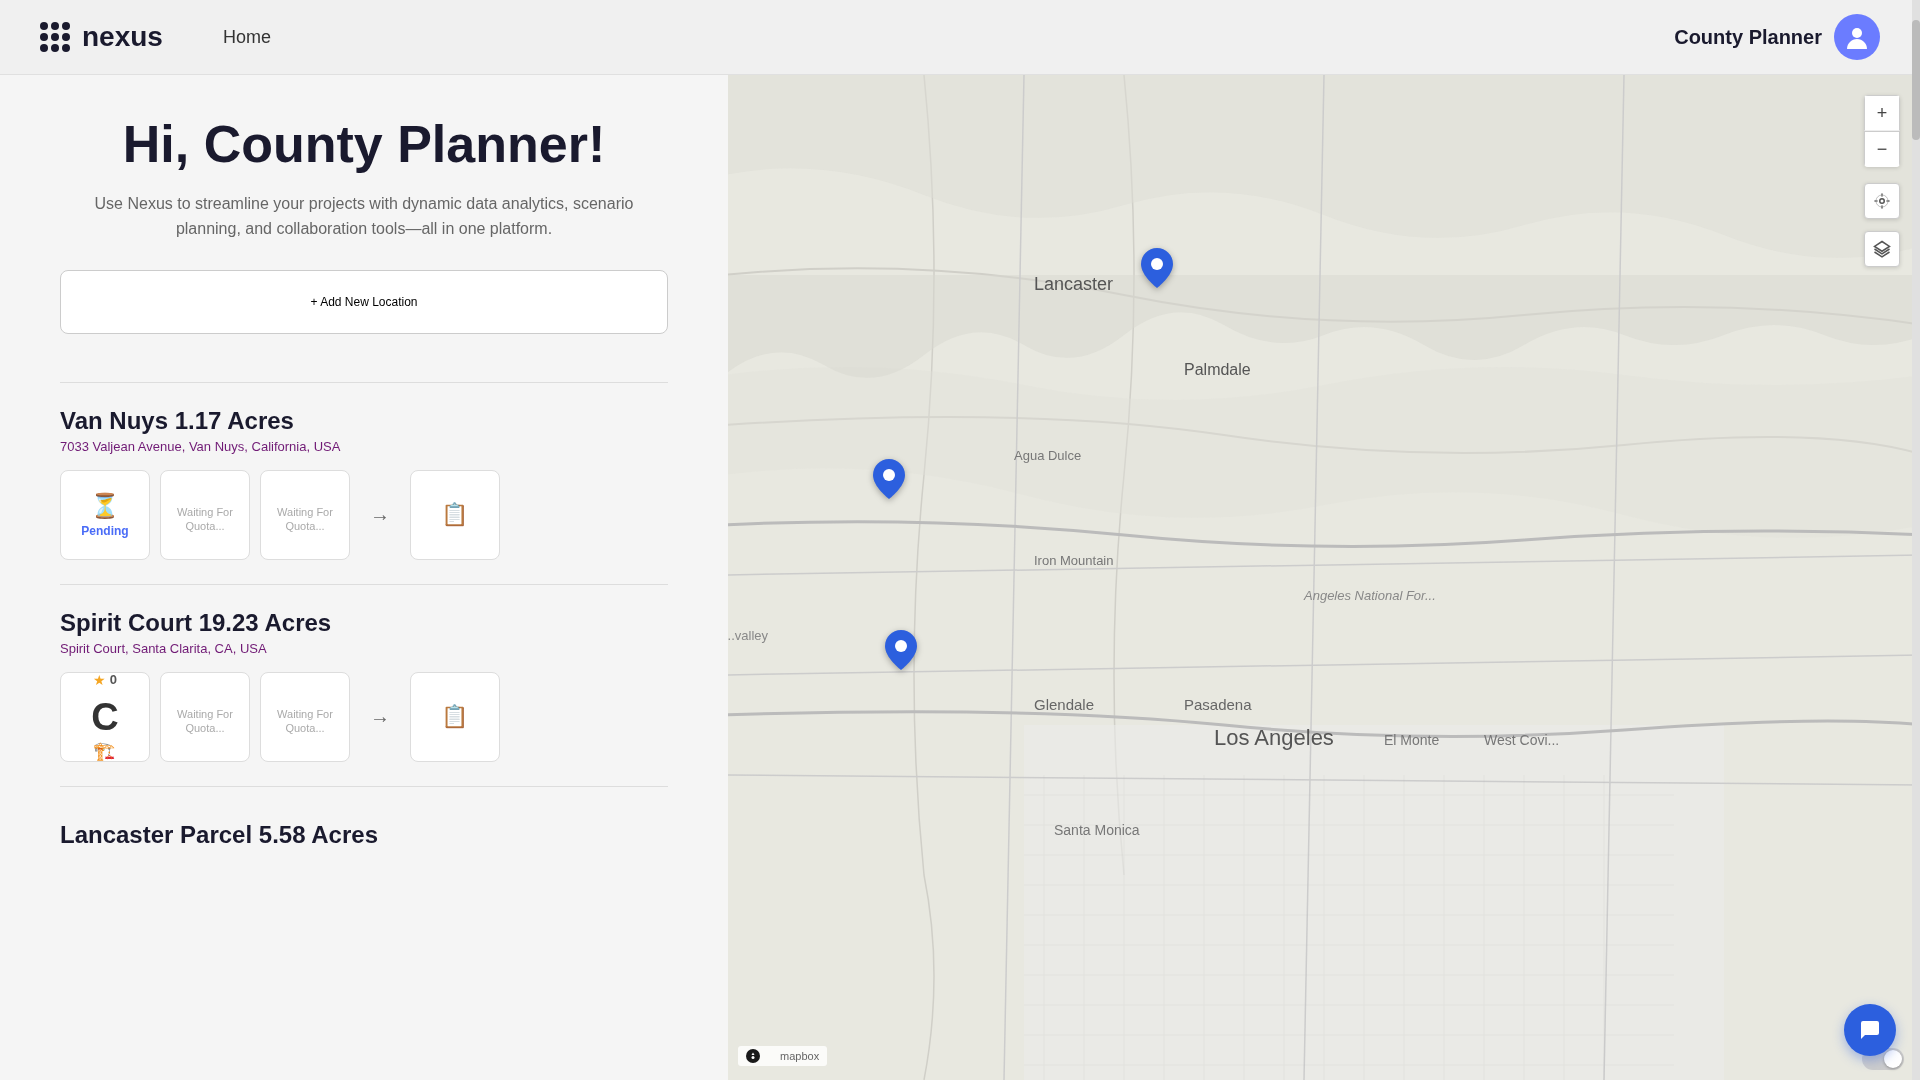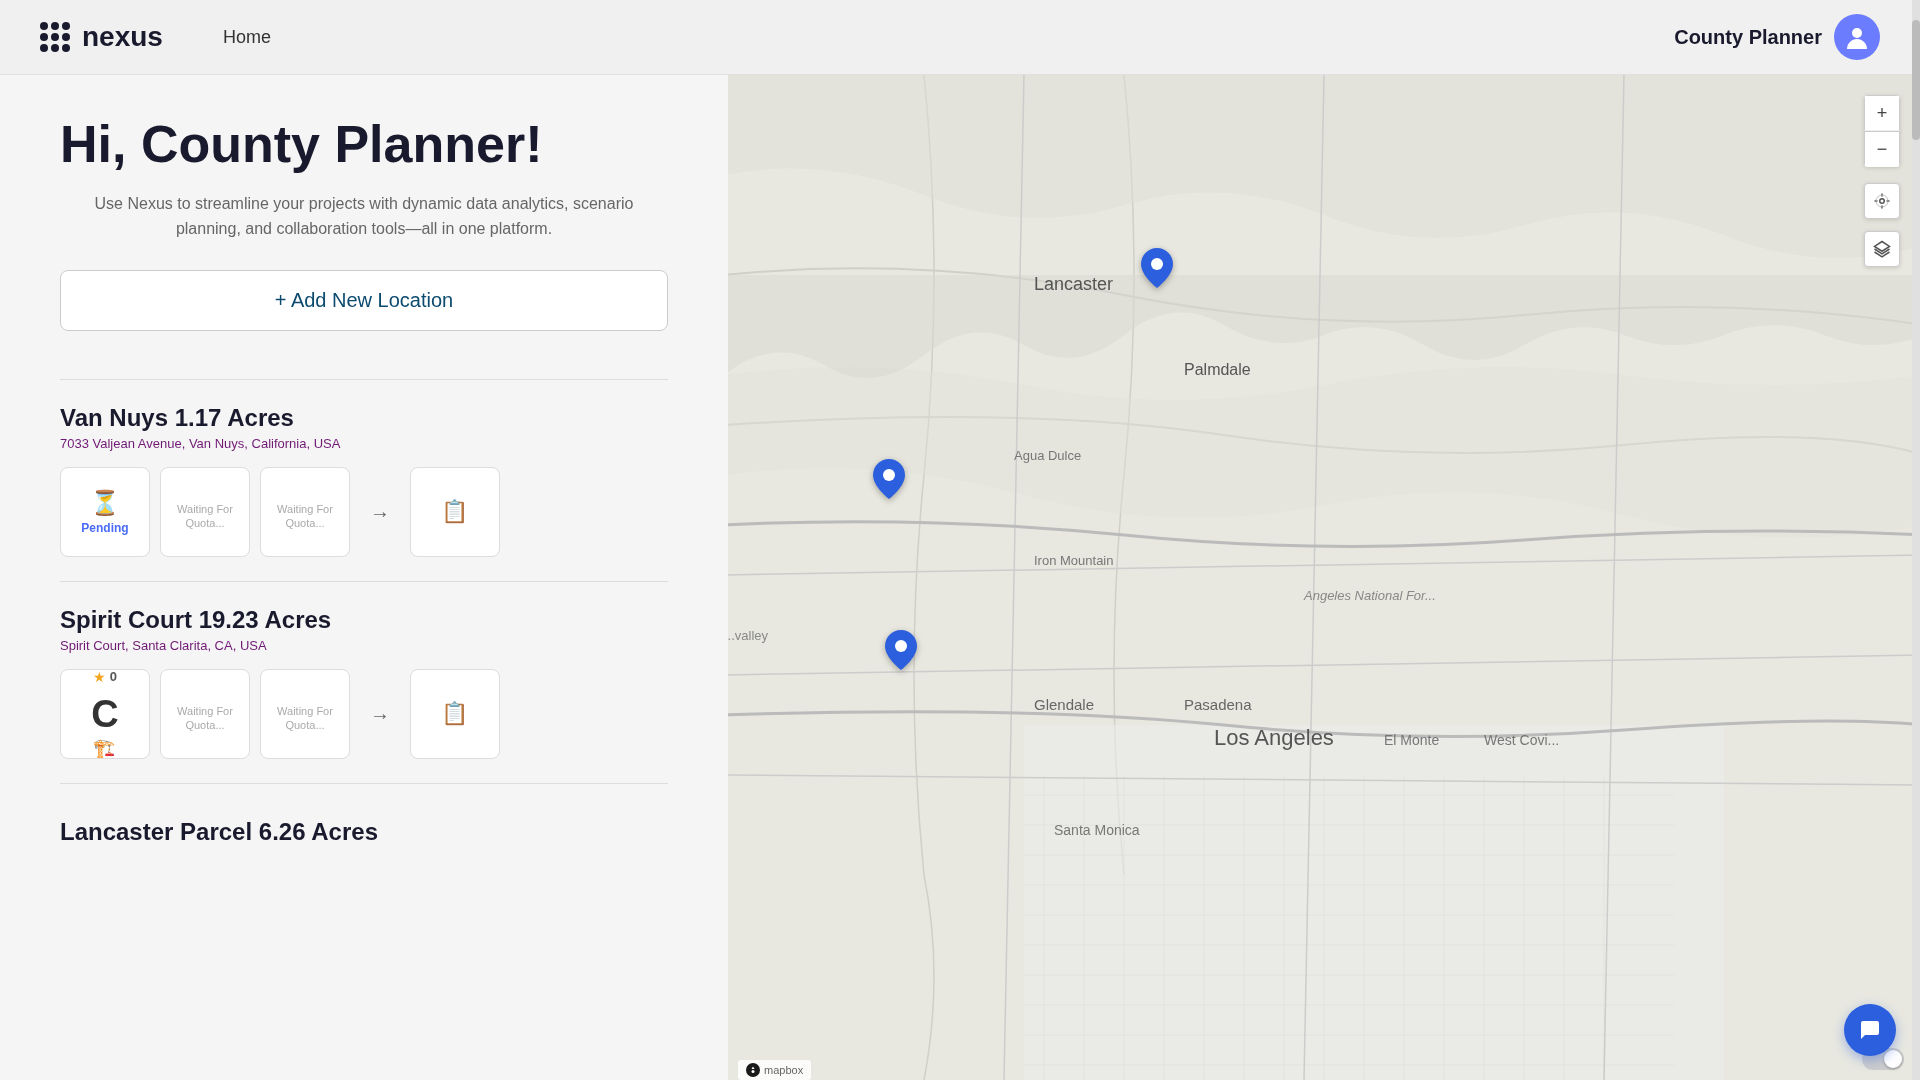--- a/index.html
+++ b/index.html
@@ -93,26 +93,26 @@
     .subtitle {
       font-size: 16px;
       color: #666;
       line-height: 1.6;
       text-align: center;
       margin-bottom: 28px;
     }
 
     .add-location-btn {
       width: 100%;
-      padding: 18px;
+      padding: 24px;
       border: 1.5px solid #ccc;
       border-radius: 8px;
       background: white;
-      font-size: 20px;
-      color: #0c4a6e;
+      font-size: 12px;
+      color: #000000;
       cursor: pointer;
       text-align: center;
       margin-bottom: 32px;
     }
 
     
     .divider {
       border: none;
       border-top: 1px solid #ddd;
       margin: 16px 0 24px;
@@ -265,30 +265,30 @@
       transform: translate(-50%, -100%);
       font-size: 32px;
       color: #2c5fde;
       filter: drop-shadow(0 2px 3px rgba(0,0,0,0.3));
       cursor: pointer;
     }
 
     
     .mapbox-attr {
       position: absolute;
-      bottom: 0;
+      bottom: 14px;
       left: 10px;
       background: rgba(255,255,255,0.8);
       padding: 3px 8px;
       border-radius: 3px;
       font-size: 11px;
       color: #666;
       display: flex;
       align-items: center;
-      gap: 4px;
+      gap: 20px;
     }
 
     
     .scroll-indicator {
       position: absolute;
       right: 0;
       top: 0;
       bottom: 0;
       width: 8px;
       background: #e0e0e0;
@@ -382,21 +382,21 @@
         <path d="M4 26c0-5.523 4.477-10 10-10s10 4.477 10 10" fill="white"></path>
       </svg>
     </div>
   </div>
 </div>
 
 <div class="main">
 
   <div class="left-panel">
 
-    <h1 class="greeting" style="">Hi, County Planner!</h1>
+    <h1 class="greeting" style="text-align:center;">Hi, County Planner!</h1>
     <p class="subtitle">Use Nexus to streamline your projects with dynamic data analytics, scenario planning, and collaboration tools—all in one platform.</p>
 
     <button class="add-location-btn">+ Add New Location</button>
 
     <hr class="divider">
 
     
     <div class="location-card">
       <div class="location-name">Van Nuys 1.17 Acres</div>
       <div class="location-address">7033 Valjean Avenue, Van Nuys, California, USA</div>
@@ -457,21 +457,21 @@
         <div class="service-card">
           <span class="doc-icon">📋</span>
         </div>
       </div>
     </div>
 
     <hr class="divider">
 
     
     <div class="lancaster-partial">
-      <div class="location-name-partial">Lancaster Parcel 6.26 Acres</div>
+      <div class="location-name-partial">Lancaster Parcel 5.58 Acres</div>
     </div>
 
   </div>
 
   <div class="map-panel">
 
     
     <svg class="map-svg" viewBox="0 0 1200 1005" preserveAspectRatio="xMidYMid slice">
 
       <rect width="1200" height="1005" fill="#e8e8e0"></rect>

